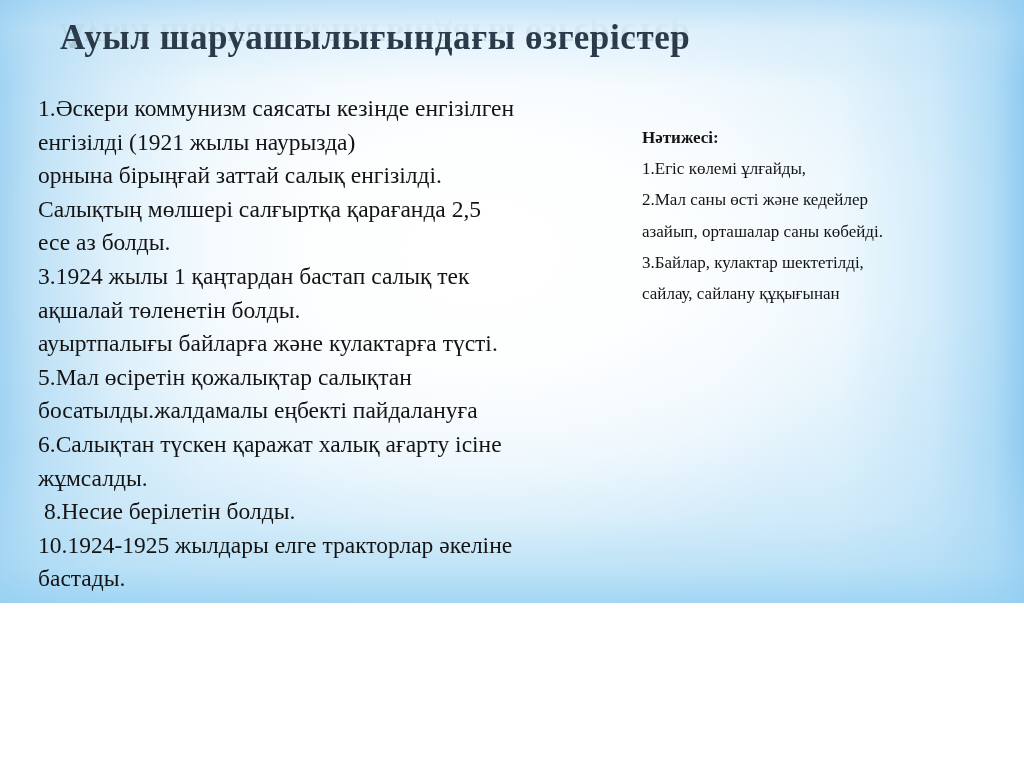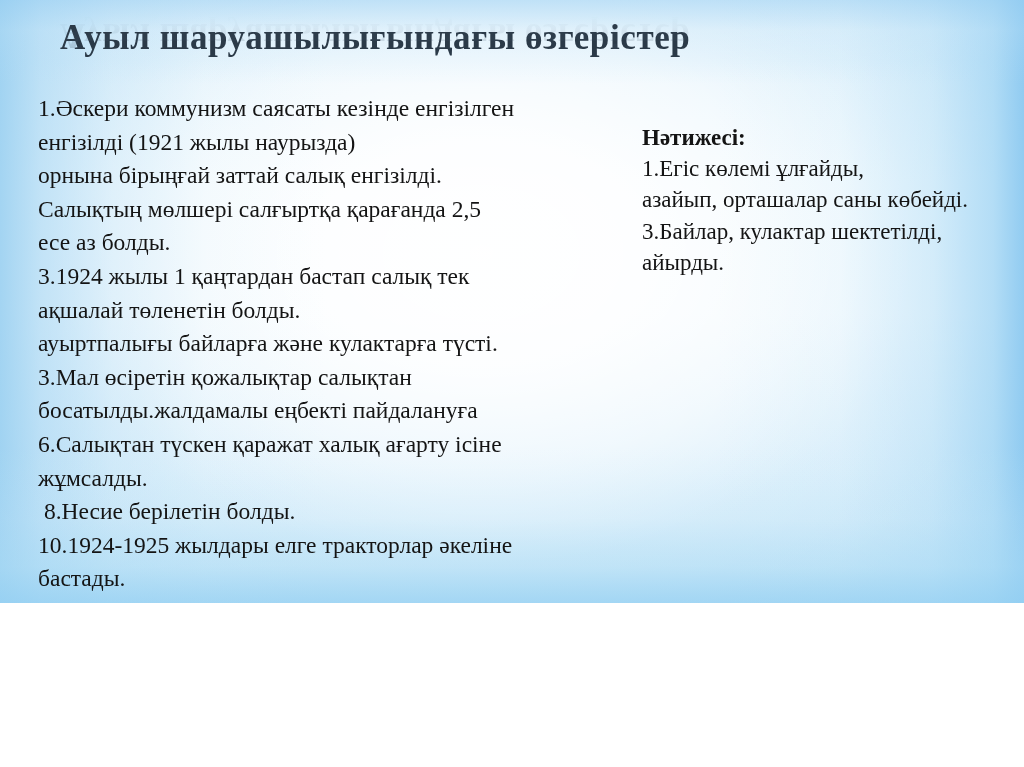--- a/index.html
+++ b/index.html
@@ -126,21 +126,21 @@
     left: 38px;
     top: 92px;
     width: 570px;
     font-size: 23.5px;
     line-height: 33.6px;
   }
   .col-right {
     left: 642px;
     top: 122px;
     width: 372px;
-    font-size: 23px;
+    font-size: 17px;
     line-height: 31.2px;
   }
   .line {
     white-space: pre-wrap;
   }
   .line-bold {
     font-weight: 700;
   }
 </style>
 </head>
@@ -162,30 +162,31 @@
 
   <div class="col col-left">
     <div class="line">1.Әскери коммунизм саясаты кезінде енгізілген</div>
     <div class="line">енгізілді (1921 жылы наурызда)</div>
     <div class="line">орнына бірыңғай заттай салық енгізілді.</div>
     <div class="line">Салықтың мөлшері салғыртқа қарағанда 2,5</div>
     <div class="line">есе аз болды.</div>
     <div class="line">3.1924 жылы 1 қаңтардан бастап салық тек</div>
     <div class="line">ақшалай төленетін болды.</div>
     <div class="line">ауыртпалығы байларға және кулактарға түсті.</div>
-    <div class="line">3.Мал өсіретін қожалықтар салықтан</div>
+    <div class="line">5.Мал өсіретін қожалықтар салықтан</div>
     <div class="line">босатылды.жалдамалы еңбекті пайдалануға</div>
     <div class="line">6.Салықтан түскен қаражат халық ағарту ісіне</div>
     <div class="line">жұмсалды.</div>
     <div class="line"> 8.Несие берілетін болды.</div>
     <div class="line">10.1924-1925 жылдары елге тракторлар әкеліне</div>
     <div class="line">бастады.</div>
   </div>
 
   <div class="col col-right">
     <div class="line line-bold">Нәтижесі:</div>
     <div class="line">1.Егіс көлемі ұлғайды,</div>
+    <div class="line">2.Мал саны өсті және кедейлер</div>
     <div class="line">азайып, орташалар саны көбейді.</div>
     <div class="line">3.Байлар, кулактар шектетілді,</div>
-    <div class="line">айырды.</div>
+    <div class="line">сайлау, сайлану құқығынан</div>
   </div>
 
 </div>
 
 </body></html>

